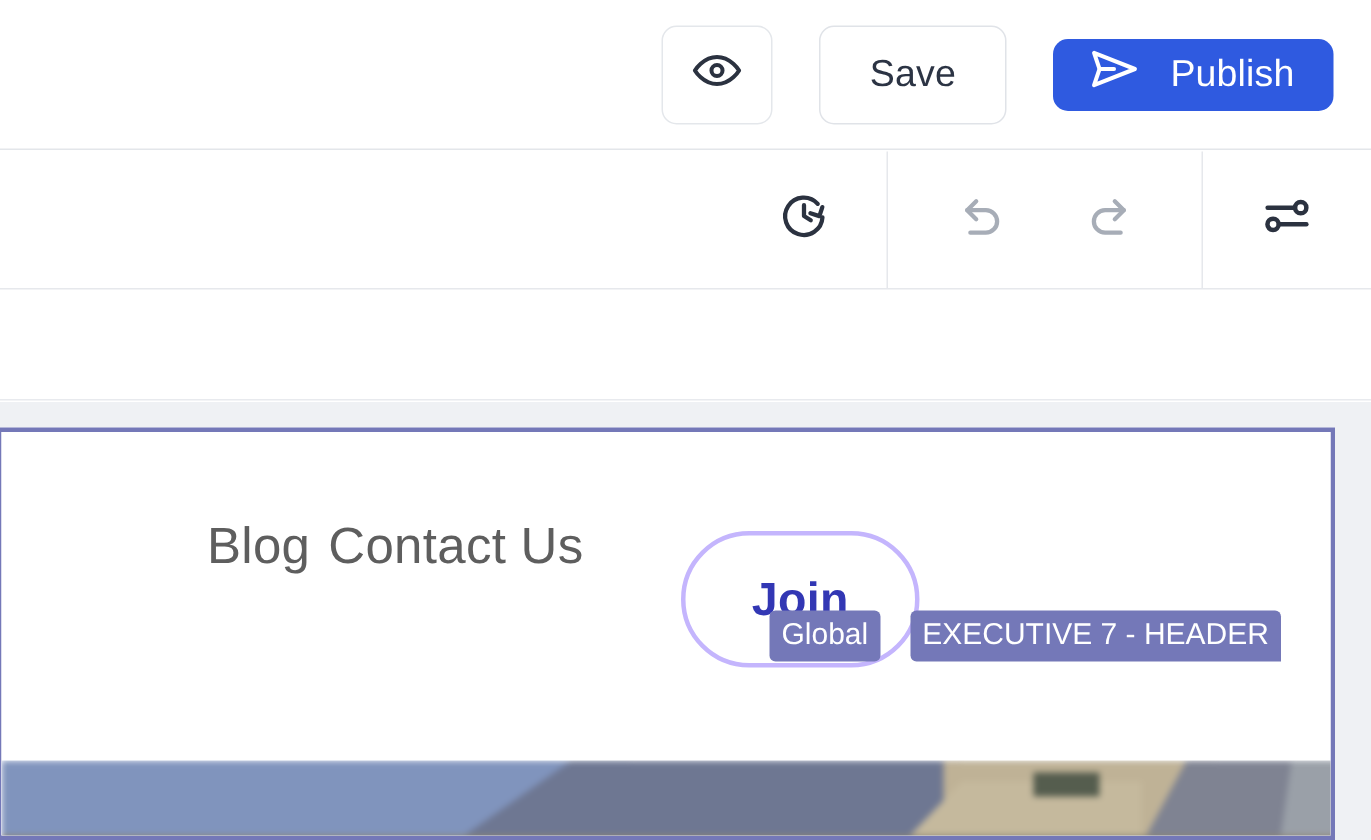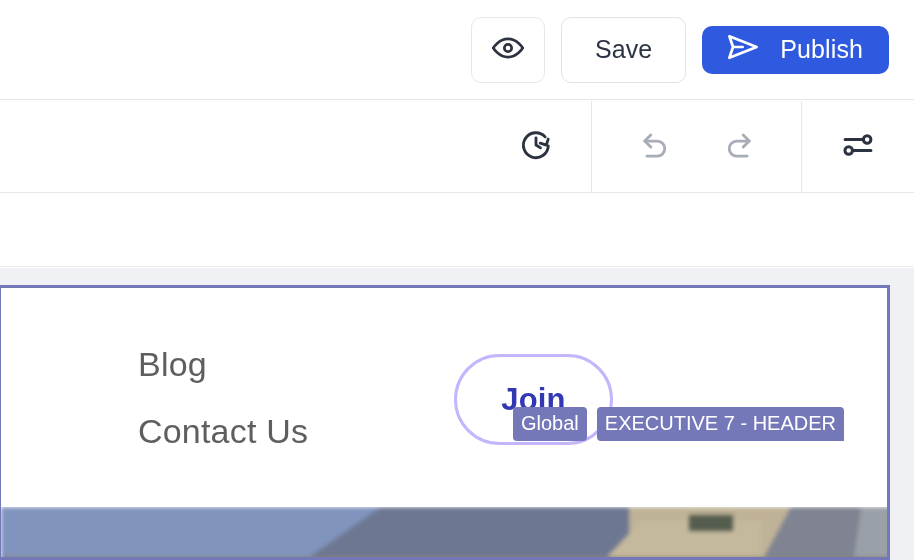--- a/index.html
+++ b/index.html
@@ -12,21 +12,21 @@
   .app { position: relative; width: 914px; height: 560px; background: #fff; }
 
   
   .topbar {
     position: absolute; left: 0; top: 0; width: 914px; height: 100px;
     background: #ffffff;
     border-bottom: 1px solid #e3e6ea;
     display: flex; align-items: center; justify-content: flex-end;
     padding-right: 25px;
   }
-  .topbar-actions { display: flex; align-items: center; gap: 16px; }
+  .topbar-actions { display: flex; align-items: center; gap: 31px; }
 
   .icon-btn {
     width: 74px; height: 66px;
     border: 1px solid #e4e7eb; border-radius: 10px;
     background: #fff;
     display: flex; align-items: center; justify-content: center;
     cursor: pointer;
   }
   .save-btn {
     height: 66px; padding: 0 33px;
@@ -86,21 +86,21 @@
     background: #ffffff;
   }
   .section-inner {
     position: relative; width: 100%; height: 100%; overflow: hidden;
     background: #fff;
   }
 
   
   .nav-links {
     position: absolute; left: 137px; top: 57px;
-    display: flex; flex-direction: column; gap: 28px;
+    display: flex; gap: 12px;
   }
   .nav-link {
     font-size: 34px; color: #5e5e5e; line-height: 1.15;
     font-weight: 400; letter-spacing: .2px; cursor: pointer;
   }
   .join-btn {
     position: absolute; left: 453px; top: 66px;
     width: 159px; height: 91px;
     border: 3px solid #c4b5fd; border-radius: 46px/46px;
     background: #fff;
@@ -112,21 +112,21 @@
   
   .hero-image {
     position: absolute; left: 0; top: 219px; width: 892px; height: 56px;
     overflow: hidden;
   }
   .hero-image svg { display: block; filter: blur(2.2px); }
 
   
   .badge-row {
     position: absolute; left: 513px; top: 213px;
-    display: flex; align-items: center; gap: 10px; z-index: 6;
+    display: flex; align-items: center; gap: 20px; z-index: 6;
   }
   .badge {
     background: #7478b8; color: #ffffff;
     font-size: 20px; line-height: 1;
     padding: 6px 8px 8px; border-radius: 4px;
     white-space: nowrap; cursor: pointer;
   }
   .badge.section-badge { border-radius: 4px 4px 0 4px; }
 
   .right-gutter {

